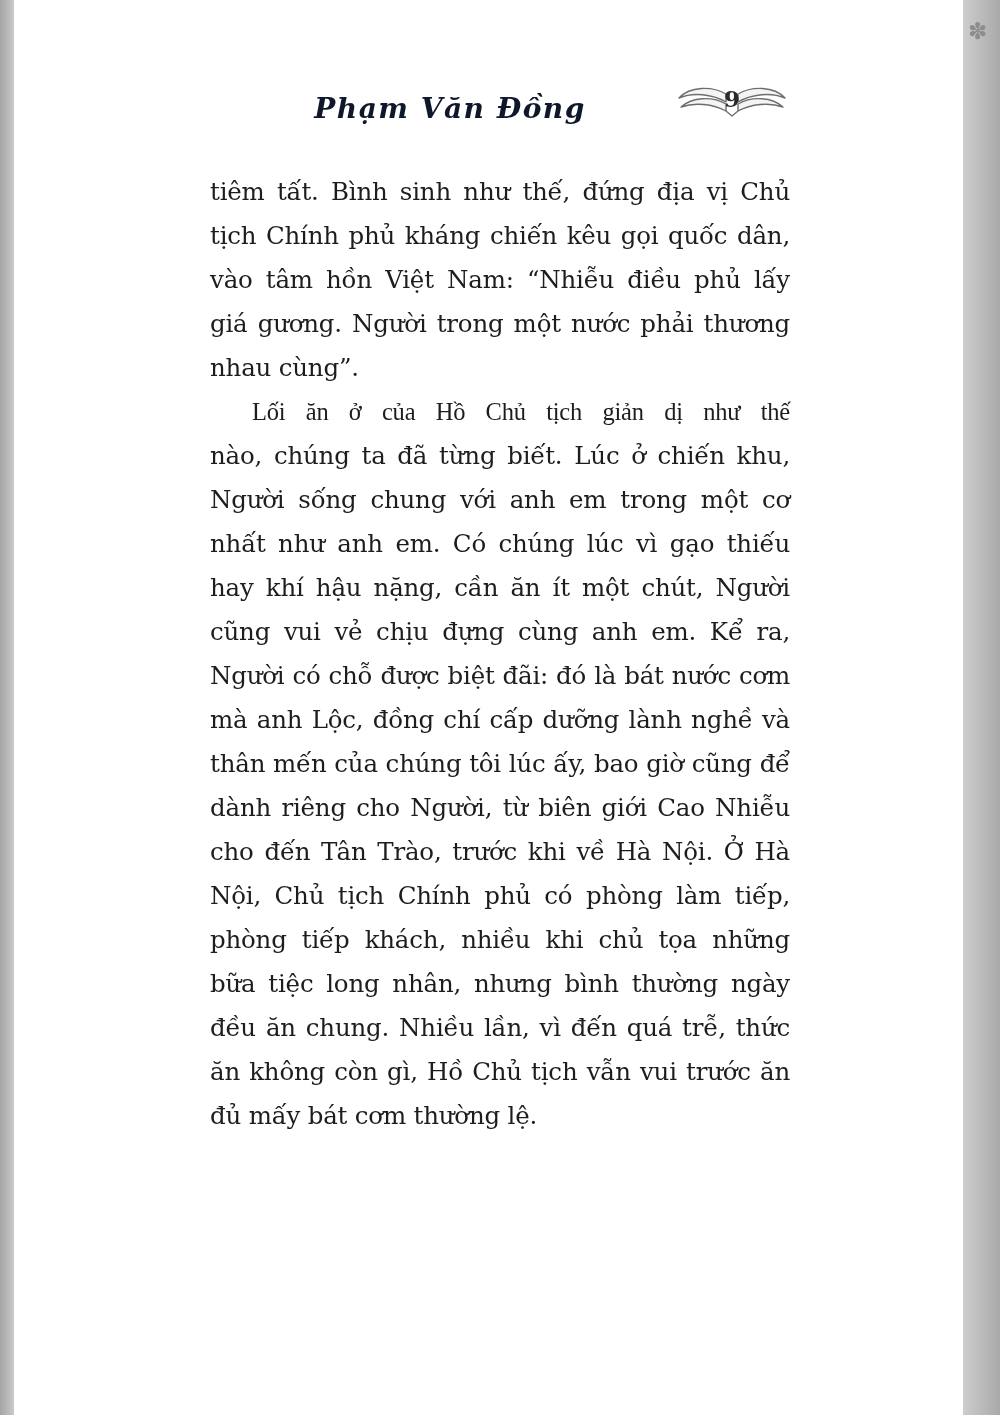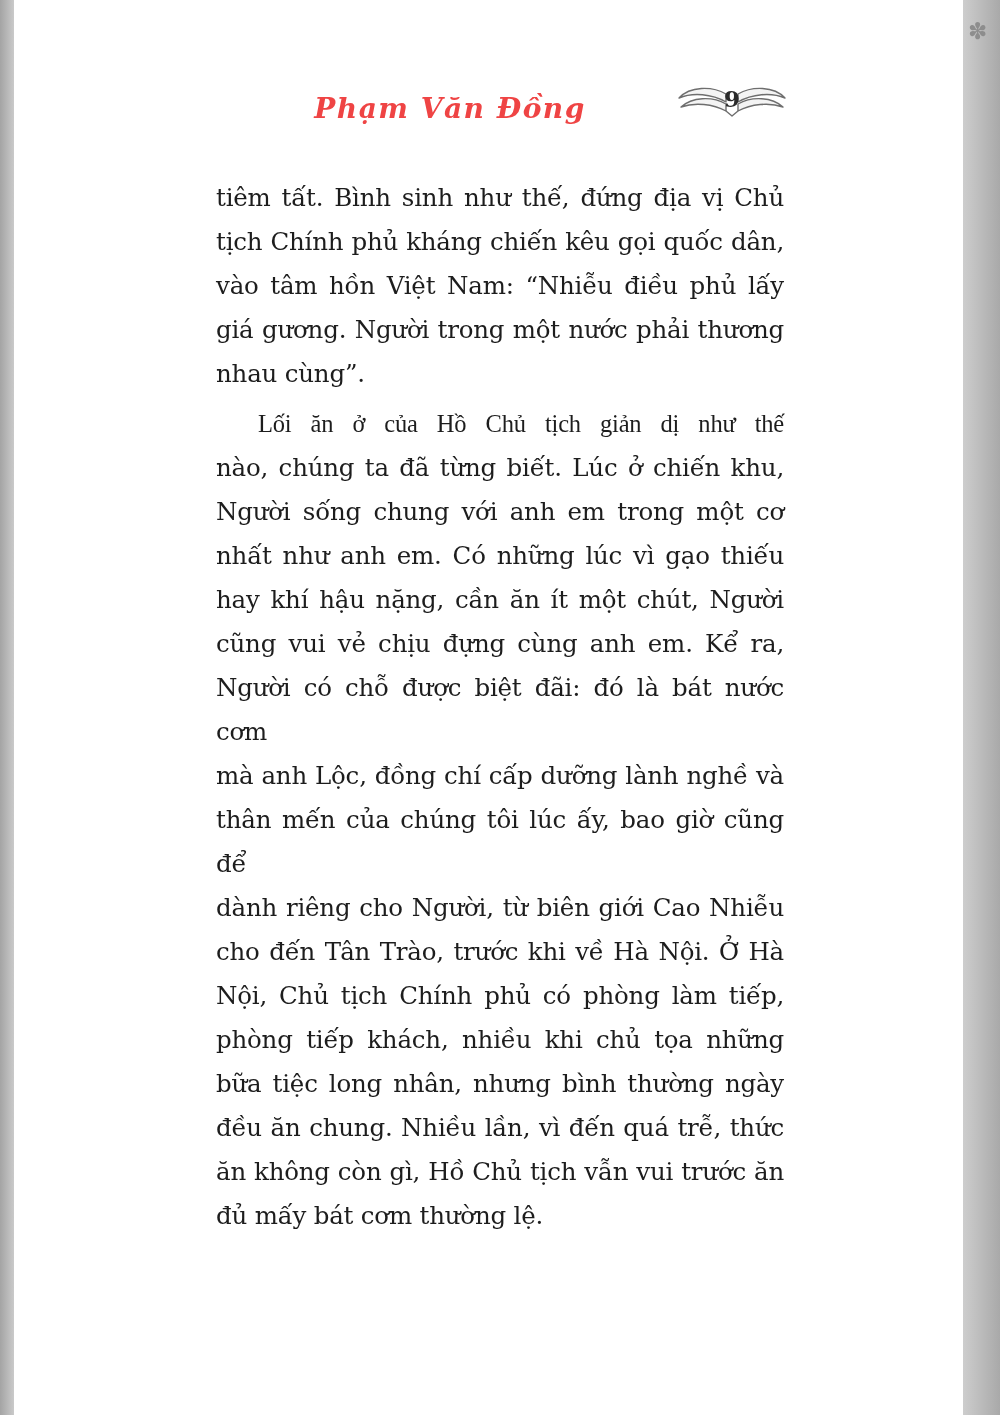--- a/index.html
+++ b/index.html
@@ -24,39 +24,39 @@
     user-select: none;
   }
 
   
   .author {
     position: absolute; top: 92px; left: 450px;
     transform: translateX(-50%);
     font-family: "DejaVu Serif", serif;
     font-style: italic; font-weight: bold;
     font-size: 28px; letter-spacing: 1.5px;
-    color: #ef4444; white-space: nowrap;
+    color: #0f172a; white-space: nowrap;
   }
 
   .bookmark { position: absolute; left: 676px; top: 84px; width: 112px; height: 42px; }
   .bookmark svg { position: absolute; left: 0; top: 0; width: 112px; height: 42px; }
   .pagenum {
     position: absolute; left: 50%; top: 1px; transform: translateX(-50%);
     font-family: "DejaVu Serif", serif;
     font-weight: bold; font-size: 23px; color: #2a2a2a;
   }
 
   
   .body-text {
     position: absolute; left: 210px; top: 170px; width: 580px;
     font-size: 24.5px; line-height: 44px;
     letter-spacing: -0.2px;
     color: #1d1d1d;
   }
-  .para { margin: 6px; }
+  .para { margin: 0; }
   .line { text-align: justify; text-align-last: justify; white-space: normal; }
   .line.last { text-align-last: left; }
   .indent-first .line:first-child { padding-left: 42px; font-family: Liberation Serif, serif; }
 </style>
 </head>
 <body>
 
 <div class="scan-page">
 
   <div class="edge edge-left"></div>
@@ -87,21 +87,21 @@
         <div class="line">tiêm tất. Bình sinh như thế, đứng địa vị Chủ</div>
         <div class="line">tịch Chính phủ kháng chiến kêu gọi quốc dân,</div>
         <div class="line">vào tâm hồn Việt Nam: “Nhiễu điều phủ lấy</div>
         <div class="line">giá gương. Người trong một nước phải thương</div>
         <div class="line last">nhau cùng”.</div>
       </div>
     <div class="para indent-first">
         <div class="line">Lối ăn ở của Hồ Chủ tịch giản dị như thế</div>
         <div class="line">nào, chúng ta đã từng biết. Lúc ở chiến khu,</div>
         <div class="line">Người sống chung với anh em trong một cơ</div>
-        <div class="line">nhất như anh em. Có những lúc vì gạo thiếu</div>
+        <div class="line">nhất như anh em. Có chúng lúc vì gạo thiếu</div>
         <div class="line">hay khí hậu nặng, cần ăn ít một chút, Người</div>
         <div class="line">cũng vui vẻ chịu đựng cùng anh em. Kể ra,</div>
         <div class="line">Người có chỗ được biệt đãi: đó là bát nước cơm</div>
         <div class="line">mà anh Lộc, đồng chí cấp dưỡng lành nghề và</div>
         <div class="line">thân mến của chúng tôi lúc ấy, bao giờ cũng để</div>
         <div class="line">dành riêng cho Người, từ biên giới Cao Nhiễu</div>
         <div class="line">cho đến Tân Trào, trước khi về Hà Nội. Ở Hà</div>
         <div class="line">Nội, Chủ tịch Chính phủ có phòng làm tiếp,</div>
         <div class="line">phòng tiếp khách, nhiều khi chủ tọa những</div>
         <div class="line">bữa tiệc long nhân, nhưng bình thường ngày</div>

